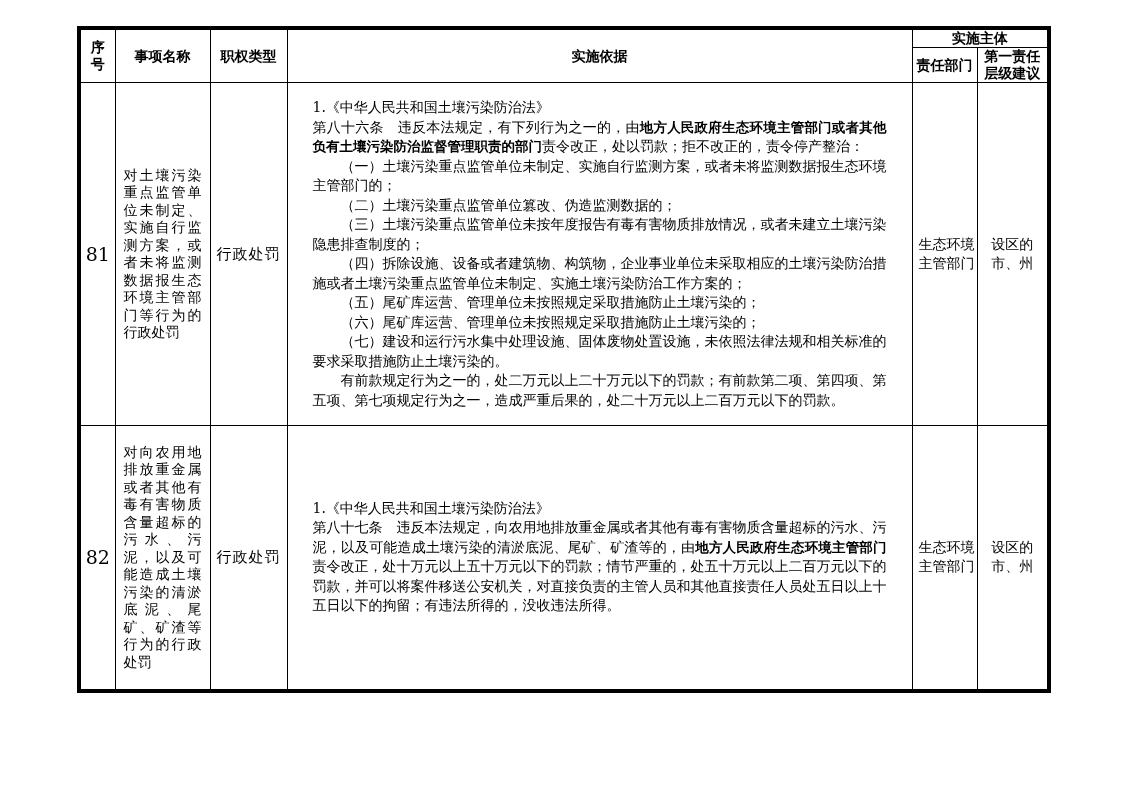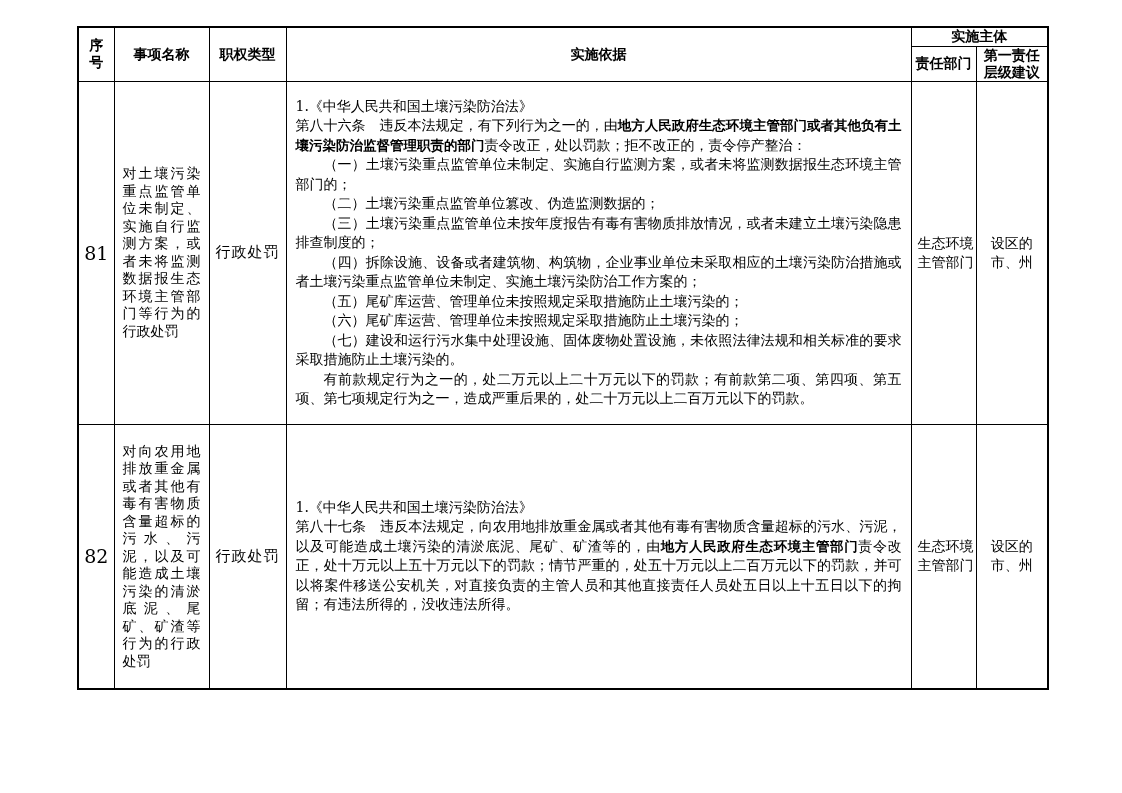--- a/index.html
+++ b/index.html
@@ -16,21 +16,21 @@
     color: #000000;
     overflow: hidden;
   }
   table.auth-table {
     position: absolute;
     left: 77px;
     top: 26px;
     width: 970px;
     border-collapse: collapse;
     table-layout: fixed;
-    border: 2px solid #000000;
+    border: 4px solid #000000;
   }
   .auth-table th, .auth-table td {
     border: 1px solid #000000;
     padding: 0;
     vertical-align: middle;
     overflow: hidden;
   }
   .auth-table thead th {
     font-weight: bold;
     font-size: 14px;
@@ -56,21 +56,21 @@
     text-justify: inter-character;
   }
   td.type {
     text-align: center;
     font-size: 15px;
     letter-spacing: 1px;
   }
   td.basis {
     font-size: 14px;
     line-height: 19.5px;
-    padding: 6px 9px;
+    padding: 6px 25px;
     text-align: justify;
     text-justify: inter-character;
   }
   td.basis p.law {
     margin: 0;
   }
   td.basis p.law.indent {
     text-indent: 2em;
   }
   td.basis b {

